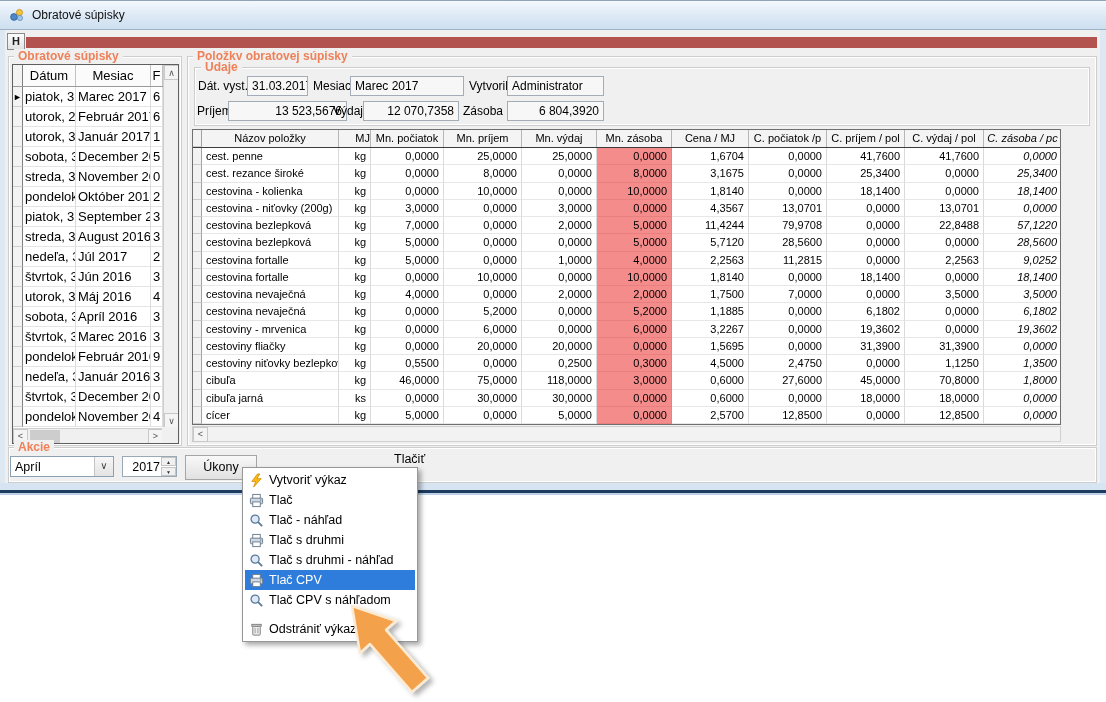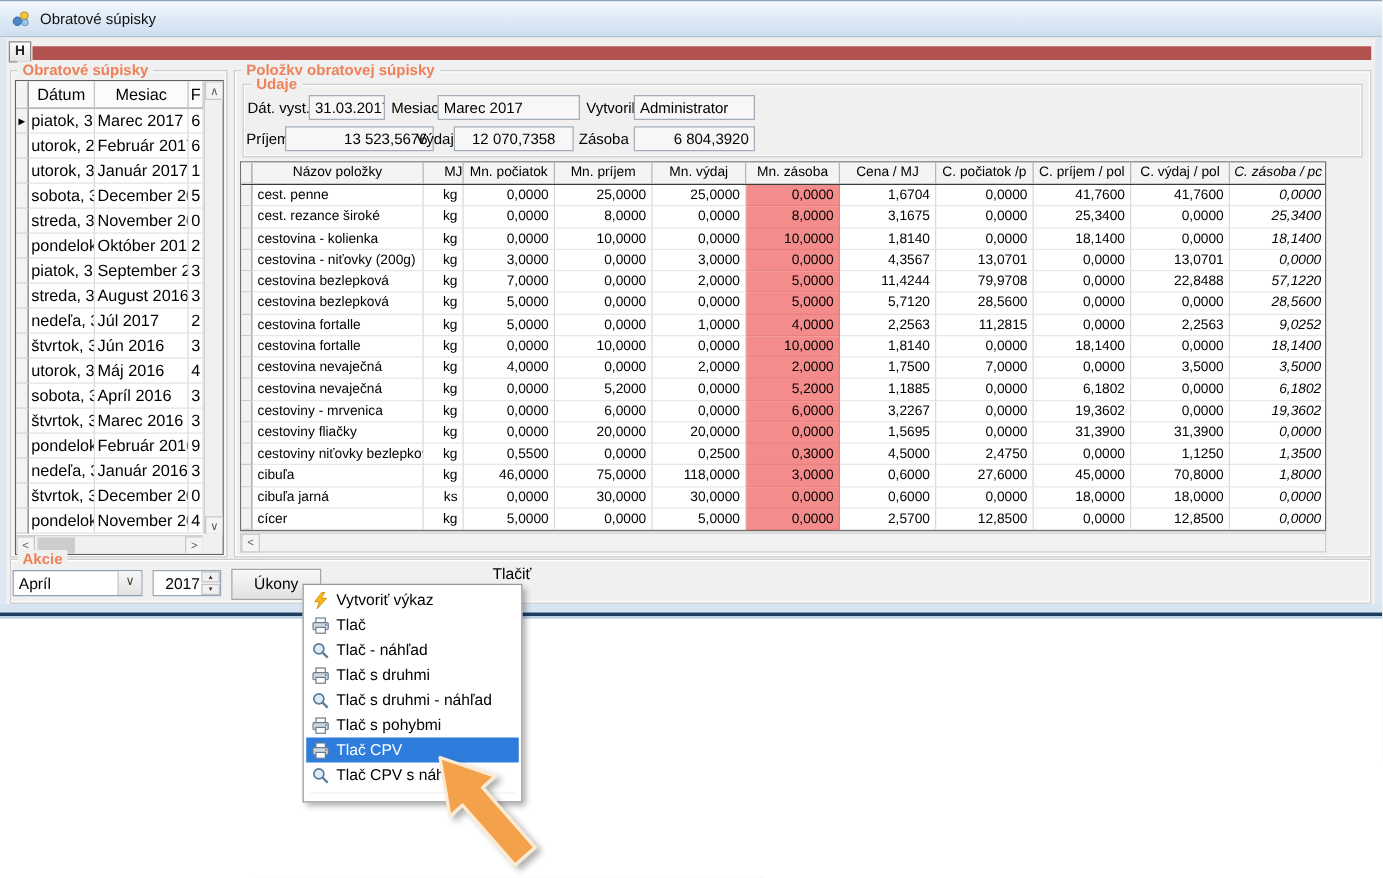--- a/index.html
+++ b/index.html
@@ -275,21 +275,21 @@
 
   <span class="udaje-label" style="left:198px;top:79px;">Dát. vyst.</span>
   <div class="udaje-box" style="left:247px;top:76px;width:61px;">31.03.2017</div>
   <span class="udaje-label" style="left:313px;top:79px;">Mesiac</span>
   <div class="udaje-box" style="left:350px;top:76px;width:114px;">Marec 2017</div>
   <span class="udaje-label" style="left:469px;top:79px;">Vytvoril</span>
   <div class="udaje-box" style="left:507px;top:76px;width:97px;">Administrator</div>
   <span class="udaje-label" style="left:197px;top:104px;">Príjem</span>
   <div class="udaje-box num" style="left:228px;top:101px;width:119px;">13 523,5676</div>
   <span class="udaje-label" style="left:333px;top:104px;">Výdaj</span>
-  <div class="udaje-box num" style="left:363px;top:101px;width:96px;text-align:center;">12 070,7358</div>
+  <div class="udaje-box num" style="left:363px;top:101px;width:96px;">12 070,7358</div>
   <span class="udaje-label" style="left:463px;top:104px;">Zásoba</span>
   <div class="udaje-box num" style="left:507px;top:101px;width:97px;">6 804,3920</div>
 
   <div id="main-grid">
     <div id="mg-header">
         <div class="mg-hcell mg-marker"></div>
         <div class="mg-hcell mc0">Názov položky</div>
         <div class="mg-hcell mc1">MJ</div>
         <div class="mg-hcell mc2">Mn. počiatok</div>
         <div class="mg-hcell mc3">Mn. príjem</div>
@@ -589,52 +589,52 @@
       </div>
       <div class="menu-item">
         <div class="menu-icon">
           <svg width="15" height="15" viewBox="0 0 16 16">
             <circle cx="6.5" cy="6.5" r="4.3" fill="#ddeaf6" stroke="#5a7a9a" stroke-width="1.4"></circle>
             <line x1="9.8" y1="9.8" x2="14" y2="14" stroke="#5a7a9a" stroke-width="2"></line>
           </svg>
         </div>
         <div class="menu-label">Tlač s druhmi - náhľad</div>
       </div>
-      <div class="menu-item">
+      <div class="menu-item selected">
         <div class="menu-icon">
           <svg width="15" height="15" viewBox="0 0 16 16">
             <rect x="4" y="1.5" width="8" height="5" fill="#fff" stroke="#6a7b8c"></rect>
             <rect x="1.5" y="5.5" width="13" height="6" rx="1" fill="#cfd9e3" stroke="#6a7b8c"></rect>
             <rect x="4" y="9.5" width="8" height="5" fill="#fff" stroke="#6a7b8c"></rect>
             <circle cx="12.5" cy="7.5" r="0.8" fill="#6a7b8c"></circle>
           </svg>
         </div>
-        <div class="menu-label">Tlač s pohybmi</div>
-      </div>
-      <div class="menu-item selected">
-        <div class="menu-icon">
-          <svg width="15" height="15" viewBox="0 0 16 16">
-            <rect x="4" y="1.5" width="8" height="5" fill="#fff" stroke="#6a7b8c"></rect>
-            <rect x="1.5" y="5.5" width="13" height="6" rx="1" fill="#cfd9e3" stroke="#6a7b8c"></rect>
-            <rect x="4" y="9.5" width="8" height="5" fill="#fff" stroke="#6a7b8c"></rect>
-            <circle cx="12.5" cy="7.5" r="0.8" fill="#6a7b8c"></circle>
-          </svg>
-        </div>
         <div class="menu-label">Tlač CPV</div>
       </div>
       <div class="menu-item">
         <div class="menu-icon">
           <svg width="15" height="15" viewBox="0 0 16 16">
             <circle cx="6.5" cy="6.5" r="4.3" fill="#ddeaf6" stroke="#5a7a9a" stroke-width="1.4"></circle>
             <line x1="9.8" y1="9.8" x2="14" y2="14" stroke="#5a7a9a" stroke-width="2"></line>
           </svg>
         </div>
         <div class="menu-label">Tlač CPV s náhľadom</div>
       </div>
       <div class="menu-sep"></div>
+      <div class="menu-item">
+        <div class="menu-icon">
+          <svg width="15" height="15" viewBox="0 0 16 16">
+            <rect x="4" y="4.5" width="8" height="9.5" rx="1" fill="#ececec" stroke="#7d7d7d"></rect>
+            <rect x="3" y="2.5" width="10" height="2" fill="#d5d5d5" stroke="#7d7d7d"></rect>
+            <line x1="6.5" y1="6.5" x2="6.5" y2="12" stroke="#9a9a9a"></line>
+            <line x1="9.5" y1="6.5" x2="9.5" y2="12" stroke="#9a9a9a"></line>
+          </svg>
+        </div>
+        <div class="menu-label">Odstrániť výkaz</div>
+      </div>
     </div>
 
   <svg id="arrow-overlay">
     <defs>
       <filter id="ashadow" x="-30%" y="-30%" width="170%" height="170%">
         <feDropShadow dx="4" dy="3" stdDeviation="2.5" flood-color="#000" flood-opacity="0.3"></feDropShadow>
       </filter>
     </defs>
     <polygon points="352,606 396,621 386,630 428,678 412,692 370,644 360,653" fill="#f4a14b" stroke="#fcebd2" stroke-width="2.5" stroke-linejoin="round" filter="url(#ashadow)"></polygon>
   </svg>

